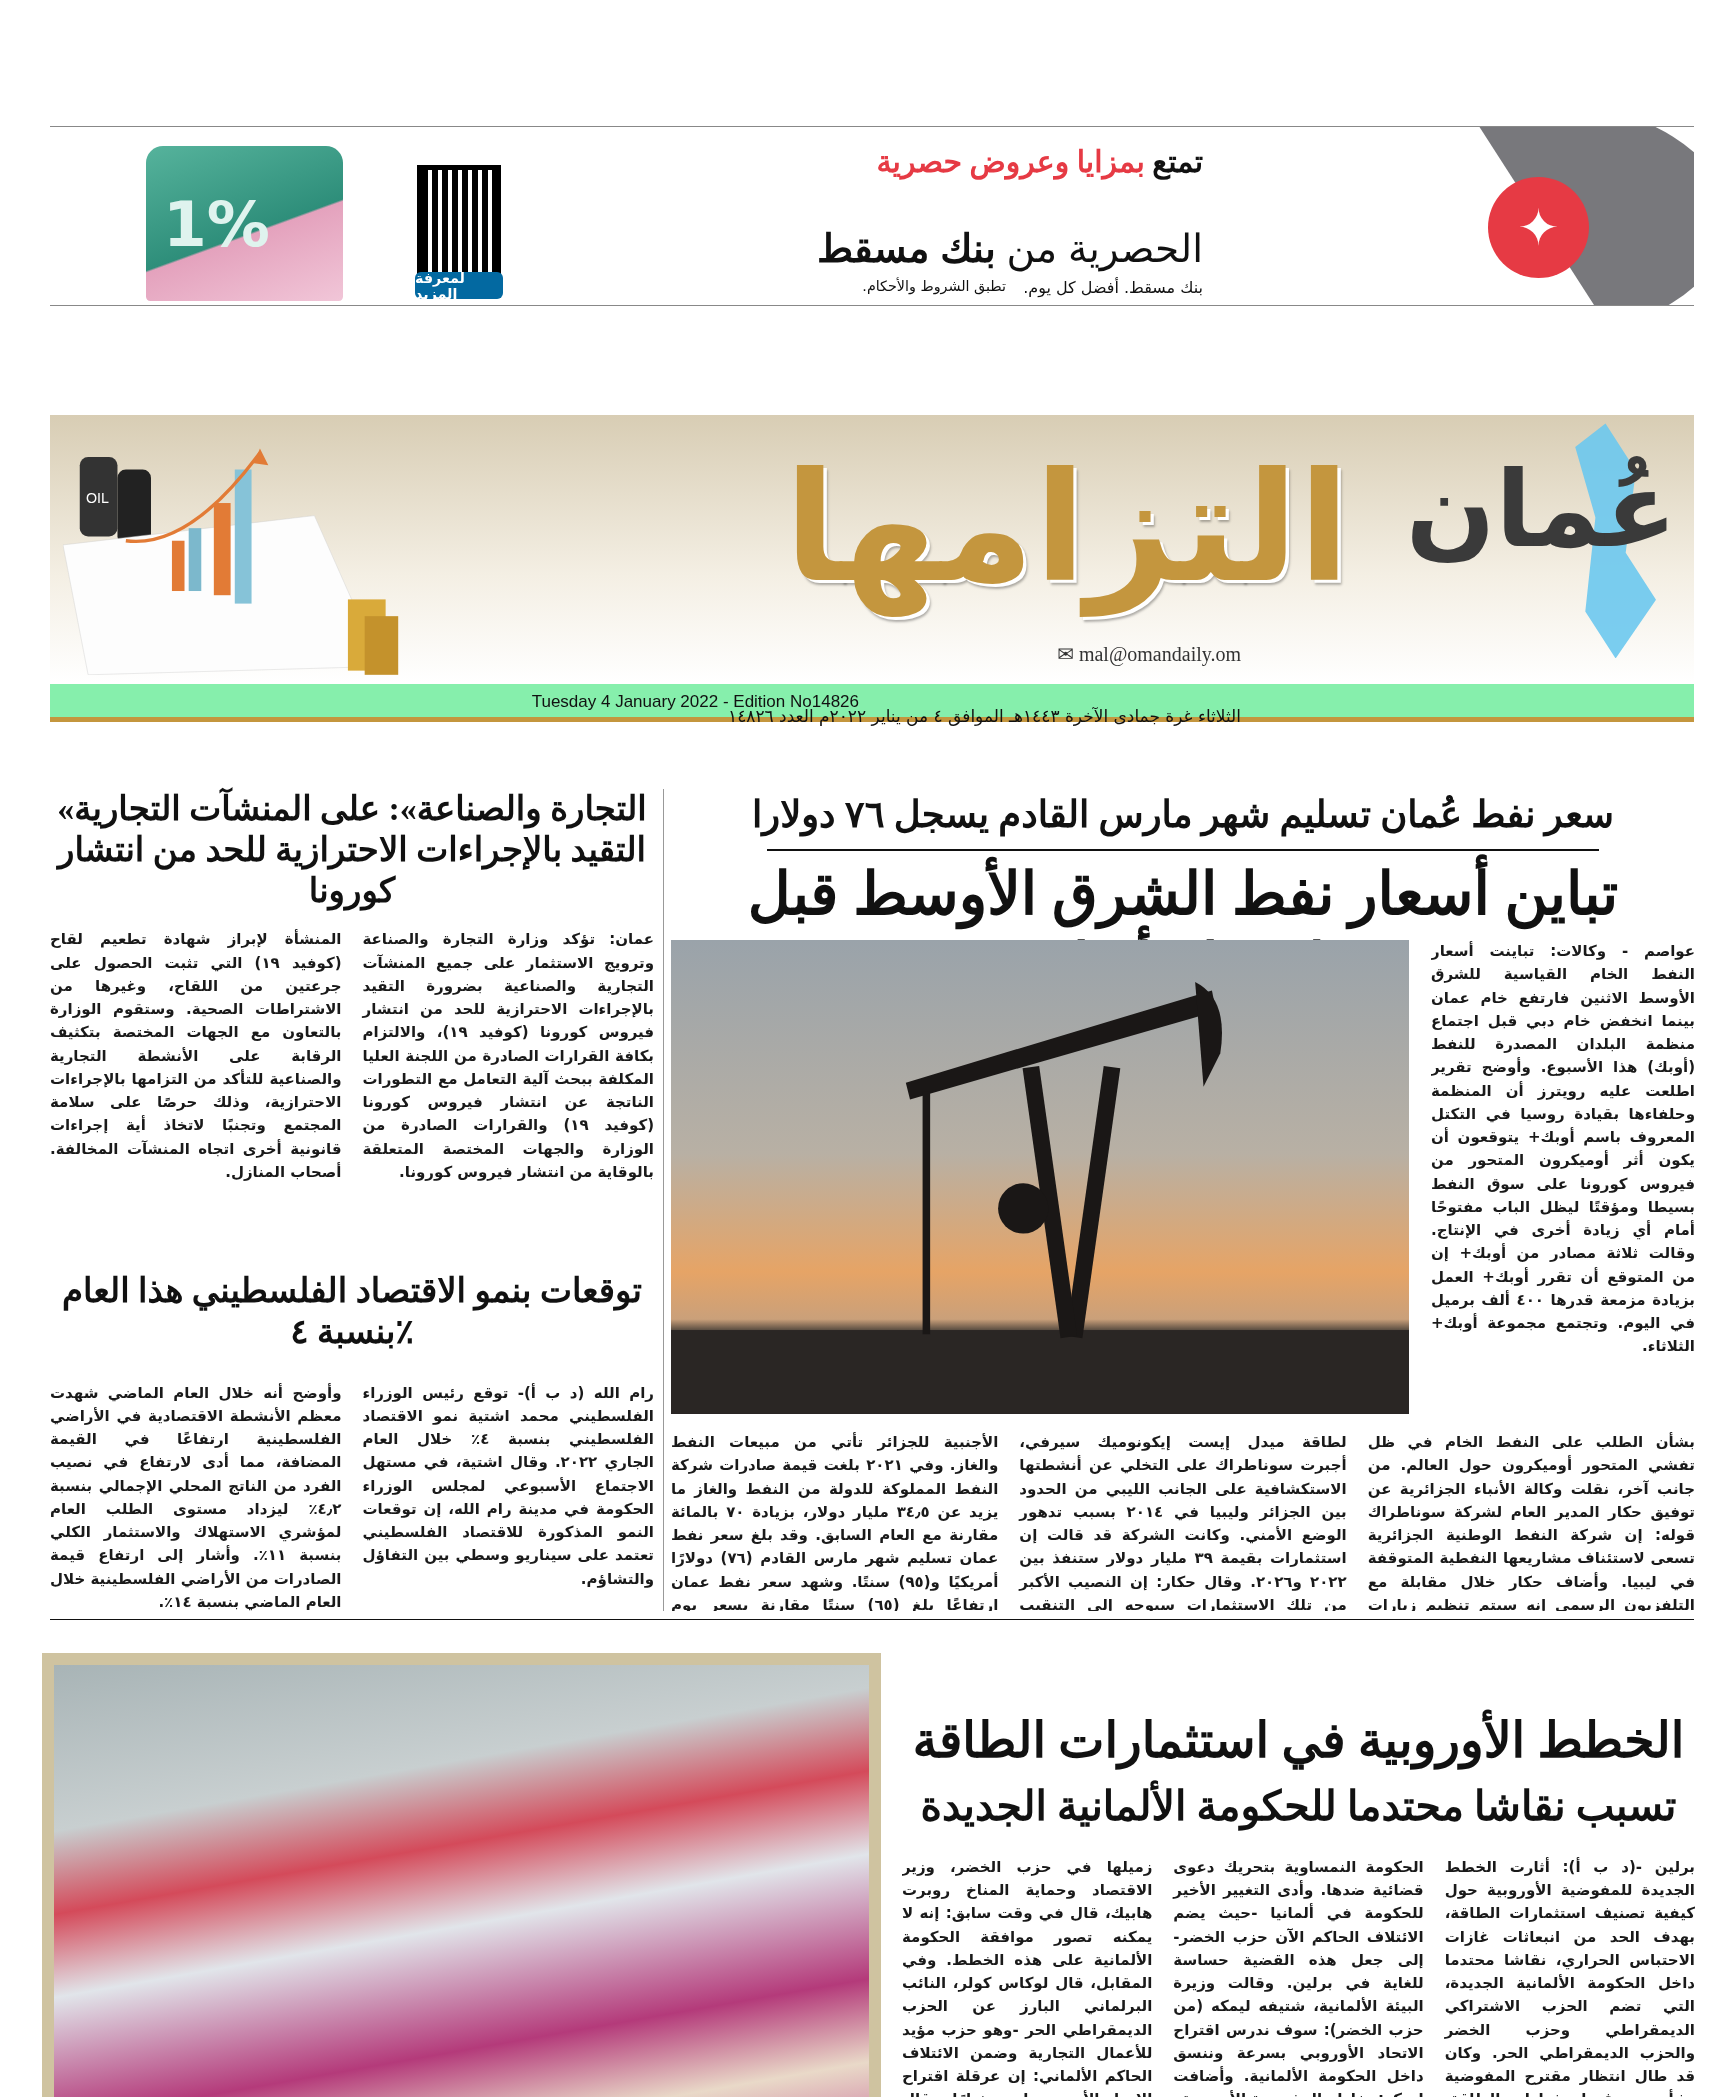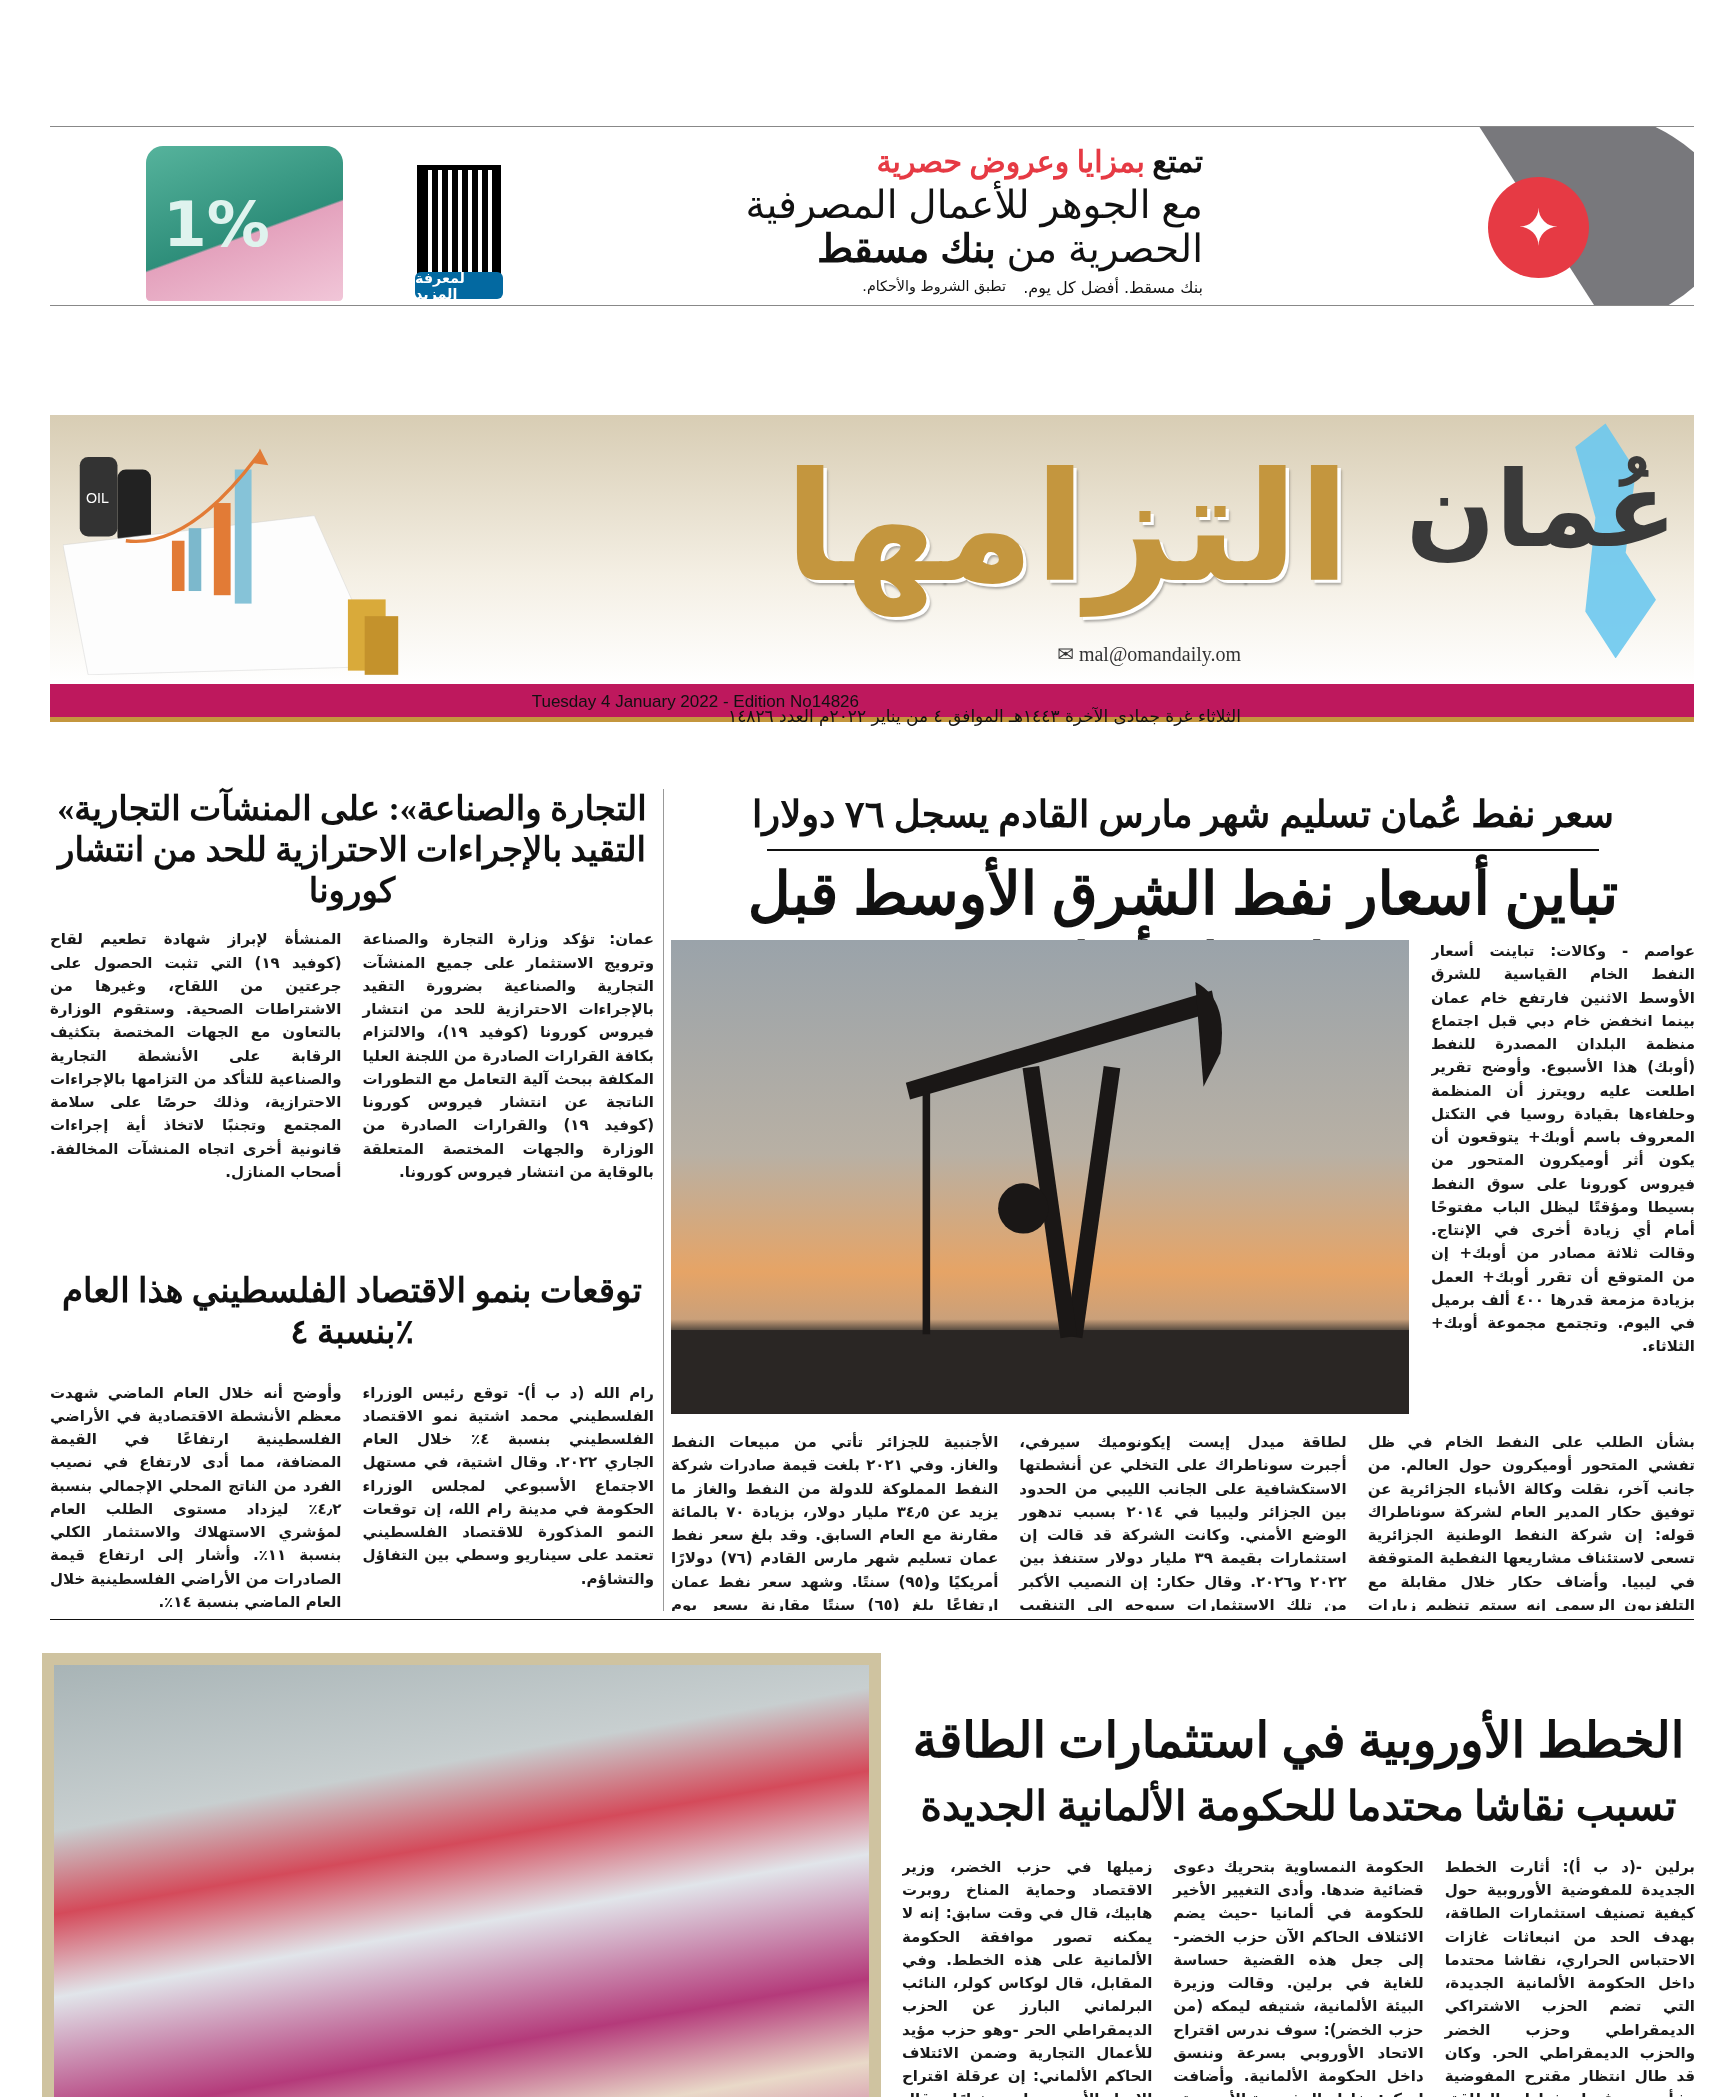--- a/index.html
+++ b/index.html
@@ -21,41 +21,40 @@
 #ad .more{left:365px;top:145px;width:88px;height:27px;border-radius:5.9px;background:#0369a1;color:#fff;font-size:14.3px;font-weight:bold;display:flex;align-items:center;justify-content:center}
 #ad .promo{left:96px;top:19px;width:197px;height:155px;background:linear-gradient(160deg,#56b39c,#2e8e7a 55%,#e4a2bd 56%,#f1c6d8);border-radius:17px 17px 4.2px 4.2px}
 #ad .promo span{position:absolute;left:17px;top:42px;font-size:63px;font-weight:900;color:#dff3ee}
 
 #mast{left:50px;top:415px;width:1644px;height:268px;background:linear-gradient(#d8cdb4,#f4efe4 60%,#fff);overflow:hidden}
 #mast .title{right:344px;top:25px;font-size:151px;font-weight:900;color:#c4963e;text-shadow:3.4px 3.4px 0 #fff,4.2px 5px 2.5px rgba(0,0,0,.3);font-family:"DejaVu Sans",sans-serif;letter-spacing:-2.5px}
 #mast .brand{right:17px;top:34px;font-size:105px;font-weight:900;color:#3a3a3a}
 #mast .brand-map{right:38px;top:8.4px;width:101px;height:235px;background:#6cc8ee;clip-path:polygon(50% 0,80% 20%,70% 55%,100% 75%,60% 100%,30% 80%,40% 40%,20% 10%);opacity:.9}
 #mast .email{right:453px;top:227px;font-size:20px;color:#333;font-family:"Liberation Serif",serif;direction:ltr}
 #mast .graphic{left:12.6px;top:25px;width:419px;height:235px}
-#dateline{left:50px;top:684px;width:1644px;height:38px;background:#be185d;border-bottom:5.9px solid #c4963e}
+#dateline{left:50px;top:684px;width:1644px;height:38px;background:#86efac;border-bottom:5.9px solid #c4963e}
 #dateline .en{right:835px;top:8.4px;font-size:17px;direction:ltr;font-family:"Liberation Sans",sans-serif}
 #dateline .ar{right:453px;top:22px;font-size:17px}
 
 .headline{font-weight:900;font-family:Liberation Serif, serif;line-height:1.2;text-align:center}
 .body{font-size:15px;line-height:1.55;text-align:justify;direction:rtl;font-family:"DejaVu Sans",sans-serif;font-weight:bold;color:#1a1a1a}
 .cols{display:flex;flex-direction:row-reverse;gap:21px}
 .cols>div{flex:1}
 .photo-oil{background:linear-gradient(#9aa3aa 0%,#b8b0a4 45%,#e6a466 70%,#caa07a 80%,#383430 83%,#2a2624 100%)}
 .photo-wash{background:linear-gradient(170deg,#a8b4b6 0%,#c8cfd0 20%,#d44a5a 30%,#e1e5ea 40%,#b43a7a 55%,#e9d9c8 65%,#c05290 78%,#d785a8 100%)}
 hr.rule{border:none;border-top:2.5px solid #111}
 .sep-v{width:1.3px;background:#999}
 </style>
 </head>
 <body>
 
 <div id="ad" class="abs">
   <div class="abs grey-swoosh"></div>
   <div class="abs logo">✦</div>
   <div class="abs l1 rtl"><span>تمتع </span><span class="red">بمزايا وعروض حصرية</span></div>
-  <div class="abs l2 rtl">مع الجوهر للأعمال المصرفية</div>
   <div class="abs l3 rtl"><span>الحصرية من </span><b>بنك مسقط</b></div>
   <div class="abs tag rtl">بنك مسقط. أفضل كل يوم.</div>
   <div class="abs terms rtl">تطبق الشروط والأحكام.</div>
   <div class="abs qr"></div>
   <div class="abs more">لمعرفة المزيد</div>
   <div class="abs promo">
       <span>1%</span>
     </div>
 </div>
 

